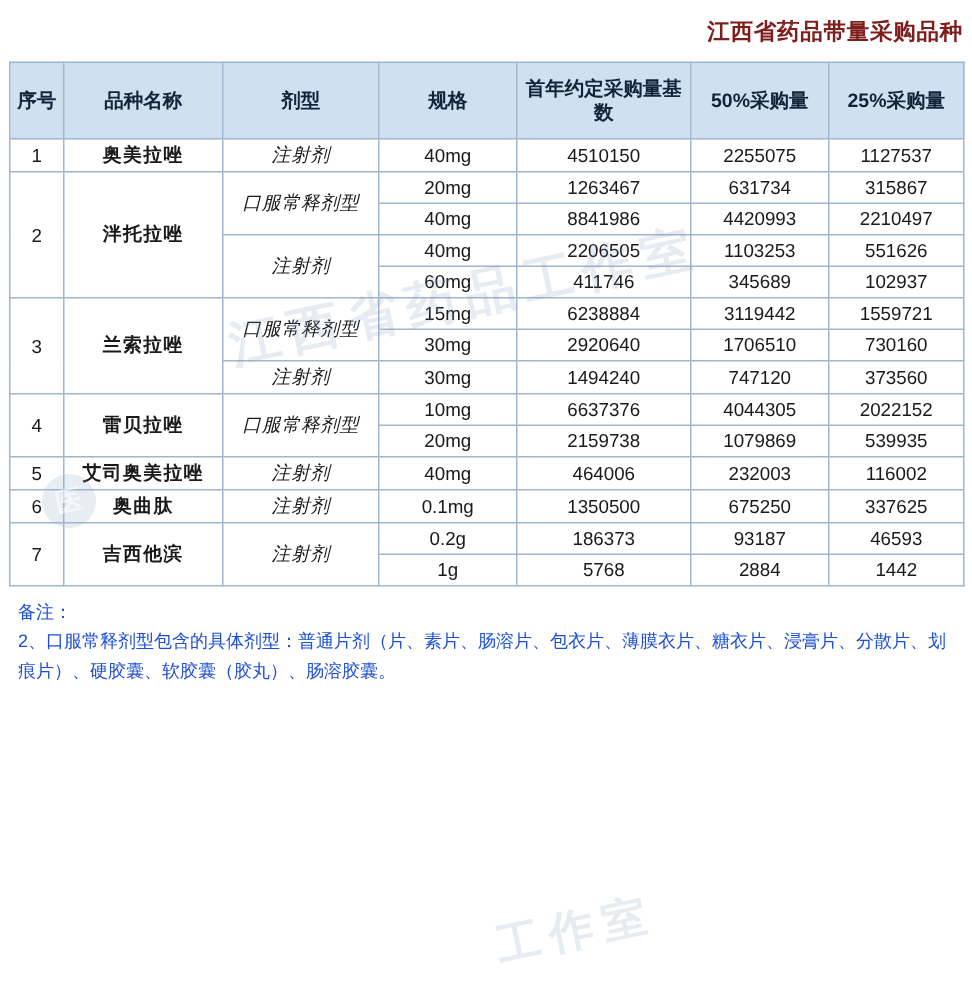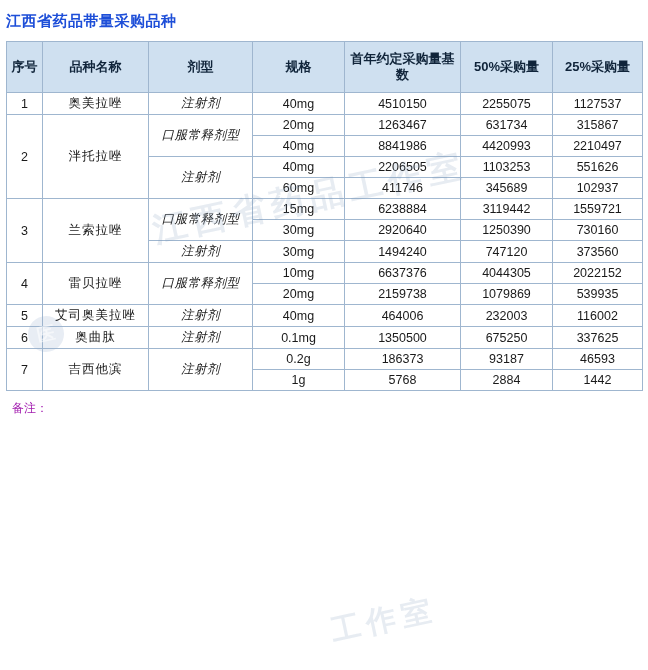--- a/index.html
+++ b/index.html
@@ -16,24 +16,24 @@
     position: relative;
   }
   .page {
     position: relative;
     width: 648px;
     height: 670px;
     box-sizing: border-box;
     padding: 0 6px;
   }
   .title {
-    text-align: left;
+    text-align: right;
     font-size: 15px;
     font-weight: bold;
-    color: #1d4ed8;
+    color: #7f1d1d;
     padding: 12px 0 10px 0;
     letter-spacing: 0.5px;
   }
   table.grid {
     border-collapse: collapse;
     width: 636px;
     margin: 0 auto;
     table-layout: fixed;
   }
   table.grid td, table.grid th {
@@ -48,20 +48,21 @@
     background: #cfe0f0;
     font-weight: bold;
     font-size: 13px;
     height: 46px;
     line-height: 1.25;
     color: #10243a;
   }
   td.namecell {
     font-size: 13.5px;
     letter-spacing: 1px;
+    font-weight: bold;
   }
   td.seq {
     font-size: 13.5px;
   }
   td.form {
     font-size: 12.5px;
     letter-spacing: 0.5px;
     font-style: italic;
   }
   td.spec {
@@ -69,21 +70,21 @@
   }
   td.num {
     font-size: 12.5px;
     margin-left: 43px;
   }
   .rowh { height: 21px; }
   .notes {
     margin: 8px 6px 0 6px;
     font-size: 12px;
     line-height: 1.62;
-    color: #a21caf;
+    color: #1d4ed8;
   }
   .notes div { white-space: normal; }
   .watermark {
     position: absolute;
     pointer-events: none;
     color: rgba(120,150,185,0.18);
     font-size: 34px;
     font-weight: bold;
     letter-spacing: 6px;
     transform: rotate(-12deg);
@@ -183,21 +184,21 @@
           <td class="namecell" rowspan="3">兰索拉唑</td>
           <td class="form" rowspan="2">口服常释剂型</td>
           <td class="spec">15mg</td>
           <td class="num">6238884</td>
           <td class="num">3119442</td>
           <td class="num">1559721</td>
         </tr>
         <tr class="rowh">
           <td class="spec">30mg</td>
           <td class="num">2920640</td>
-          <td class="num">1250390</td>
+          <td class="num">1706510</td>
           <td class="num">730160</td>
         </tr>
         <tr class="rowh">
           <td class="form" rowspan="1">注射剂</td>
           <td class="spec">30mg</td>
           <td class="num">1494240</td>
           <td class="num">747120</td>
           <td class="num">373560</td>
         </tr>
         <tr class="rowh">
@@ -246,15 +247,16 @@
           <td class="spec">1g</td>
           <td class="num">5768</td>
           <td class="num">2884</td>
           <td class="num">1442</td>
         </tr>
       </tbody>
   </table>
 
   <div class="notes">
     <div>备注：</div>
+    <div>2、口服常释剂型包含的具体剂型：普通片剂（片、素片、肠溶片、包衣片、薄膜衣片、糖衣片、浸膏片、分散片、划痕片）、硬胶囊、软胶囊（胶丸）、肠溶胶囊。</div>
   </div>
 
 </div>
 
 </body></html>

